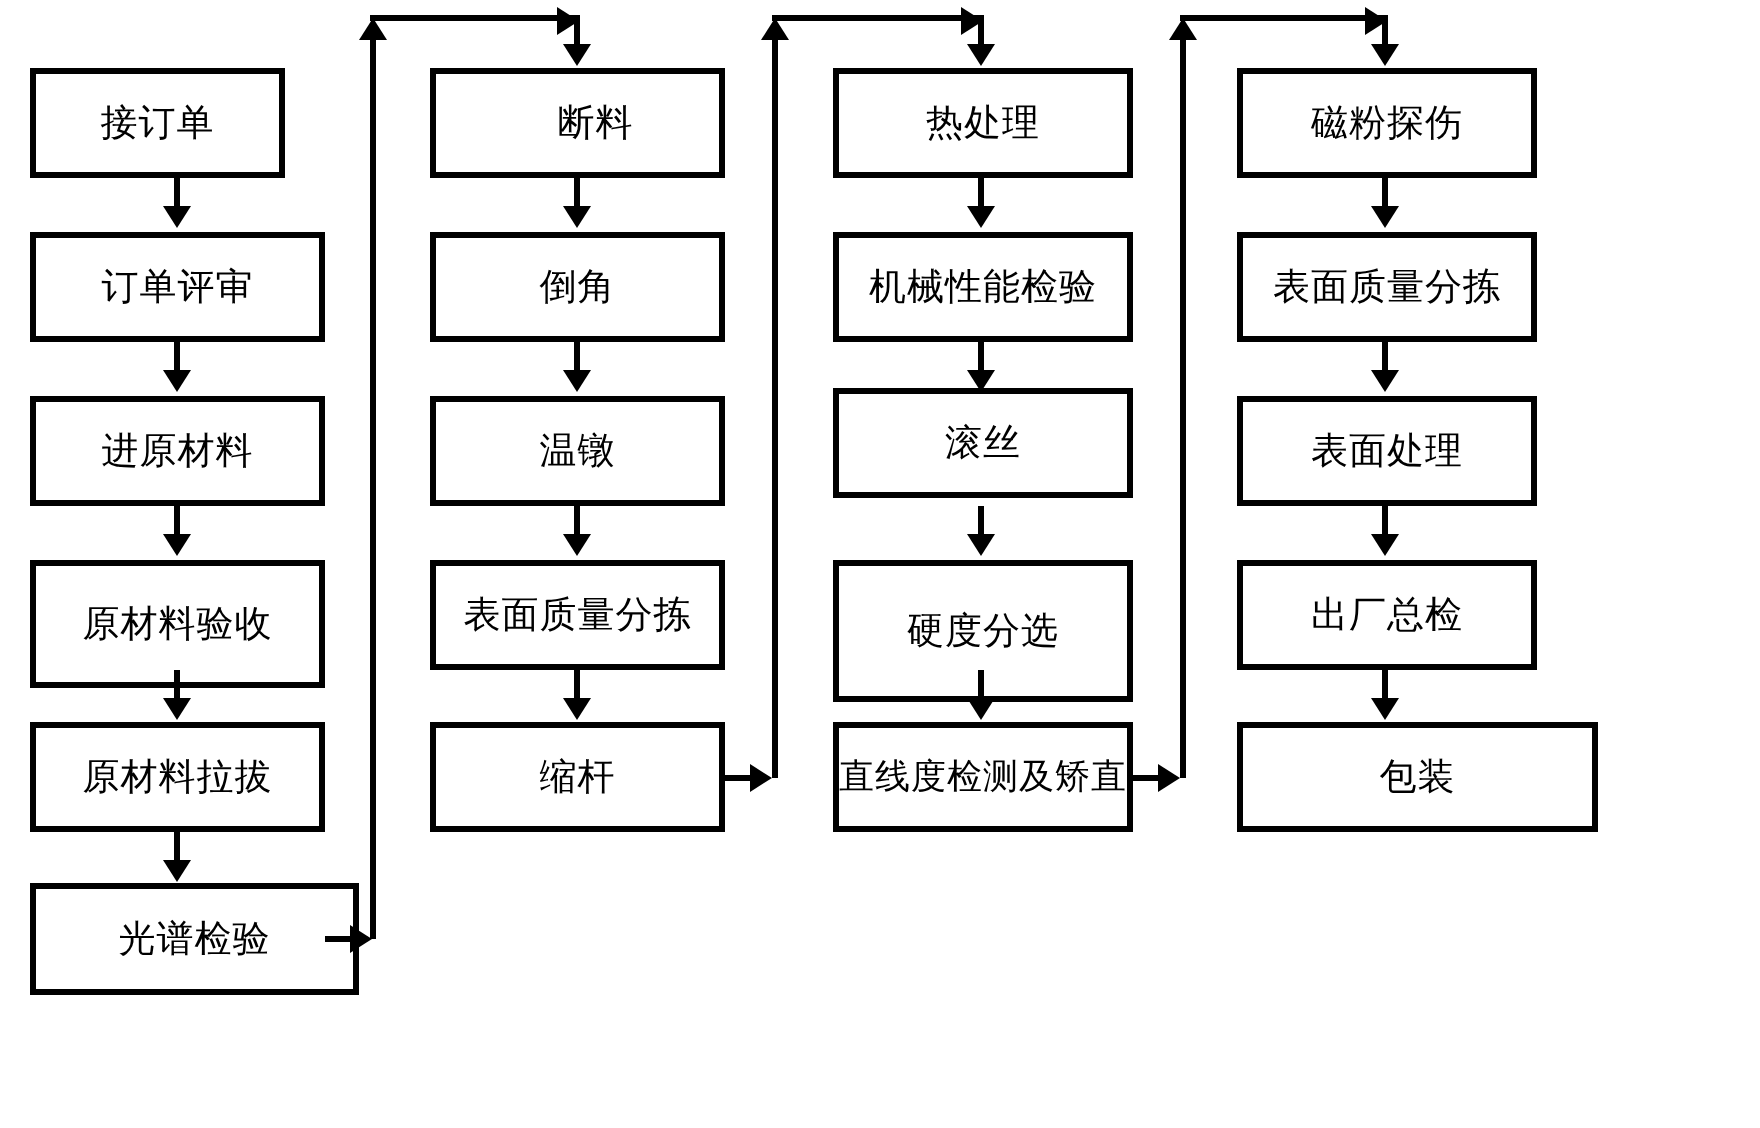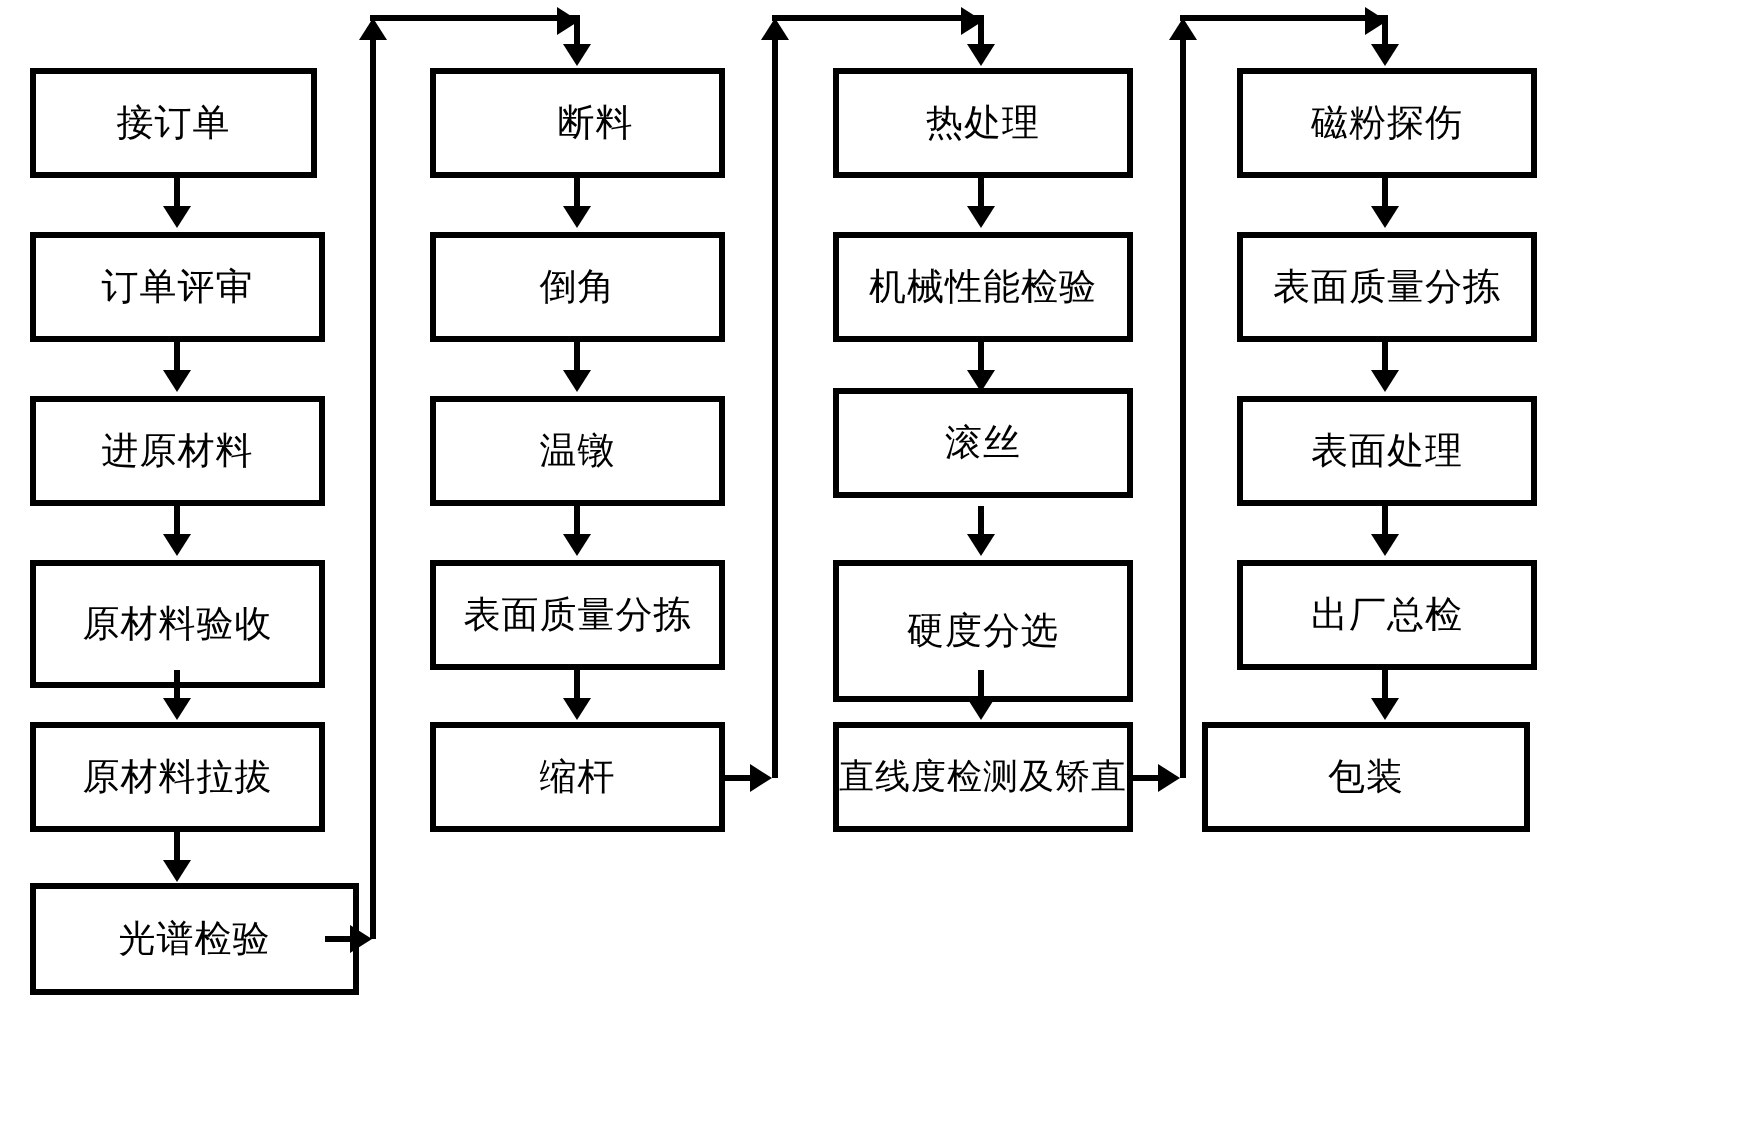--- a/index.html
+++ b/index.html
@@ -67,21 +67,21 @@
     border-top: 14px solid transparent;
     border-bottom: 14px solid transparent;
     border-left: 22px solid #000000;
   }
 </style>
 </head>
 <body>
 
 <div id="canvas">
 
-  <div class="node" style="left:30px; top:68px; width:287px; height:110px;">
+  <div class="node" style="left:30px; top:68px; width:255px; height:110px;">
     <span class="node-label">接订单</span>
   </div>
   <div class="seg-v" style="left:174px; top:178px; height:42px;"></div>
   <div class="ah ah-down" style="left:163px; top:206px;"></div>
 
   <div class="node" style="left:30px; top:232px; width:295px; height:110px;">
     <span class="node-label">订单评审</span>
   </div>
   <div class="seg-v" style="left:174px; top:342px; height:42px;"></div>
   <div class="ah ah-down" style="left:163px; top:370px;"></div>
@@ -208,17 +208,17 @@
   </div>
   <div class="seg-v" style="left:1382px; top:506px; height:42px;"></div>
   <div class="ah ah-down" style="left:1371px; top:534px;"></div>
 
   <div class="node" style="left:1237px; top:560px; width:300px; height:110px;">
     <span class="node-label">出厂总检</span>
   </div>
   <div class="seg-v" style="left:1382px; top:670px; height:42px;"></div>
   <div class="ah ah-down" style="left:1371px; top:698px;"></div>
 
-  <div class="node" style="left:1202px; top:722px; width:328px; height:110px;">
+  <div class="node" style="left:1237px; top:722px; width:361px; height:110px;">
     <span class="node-label">包装</span>
   </div>
 
 </div>
 
 </body></html>

